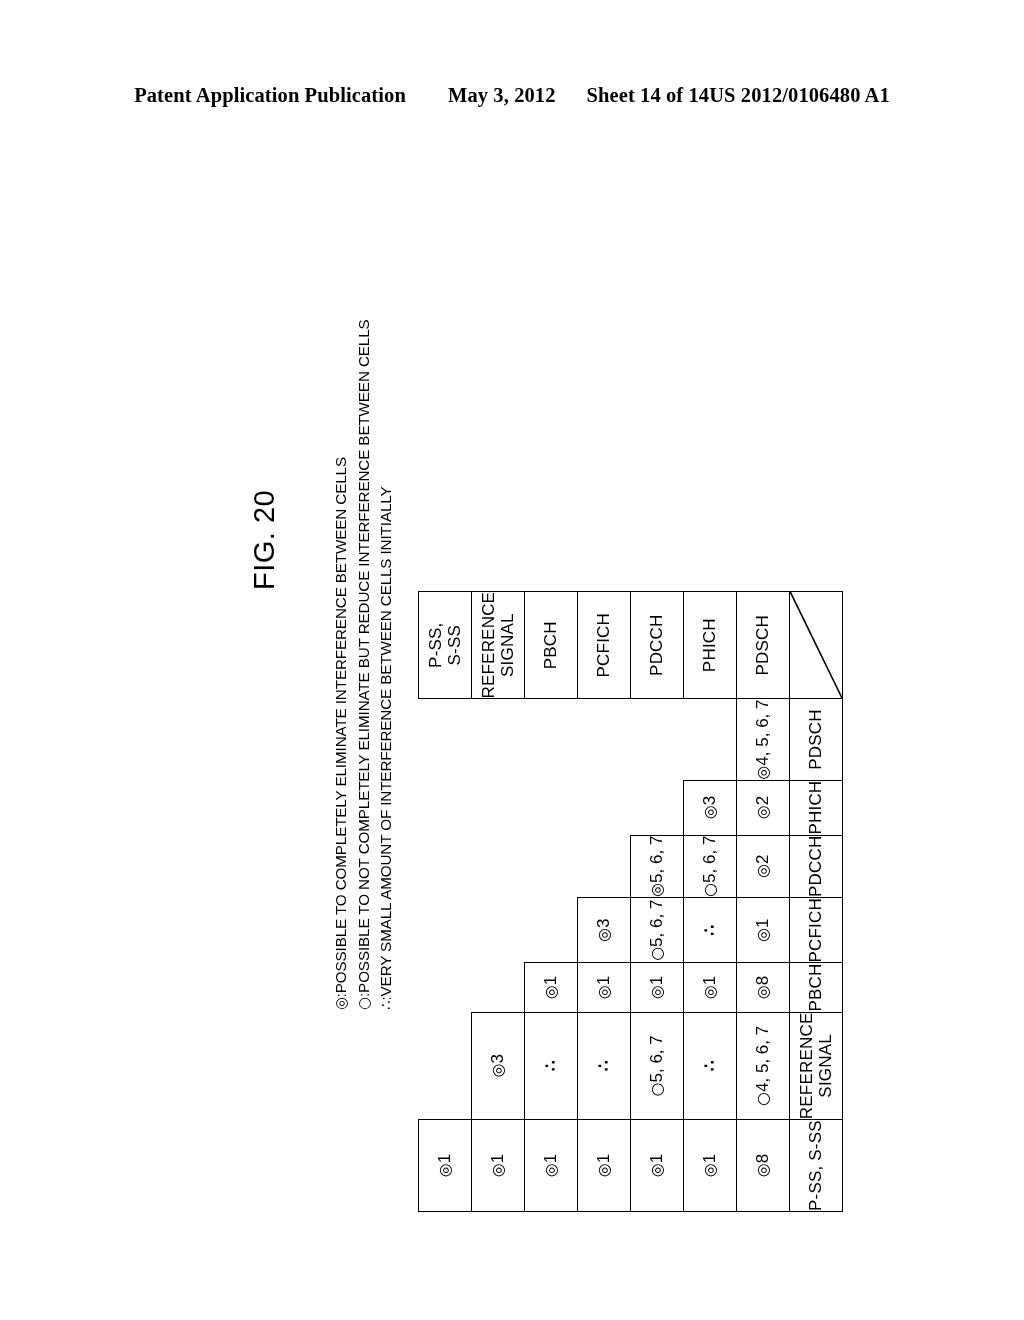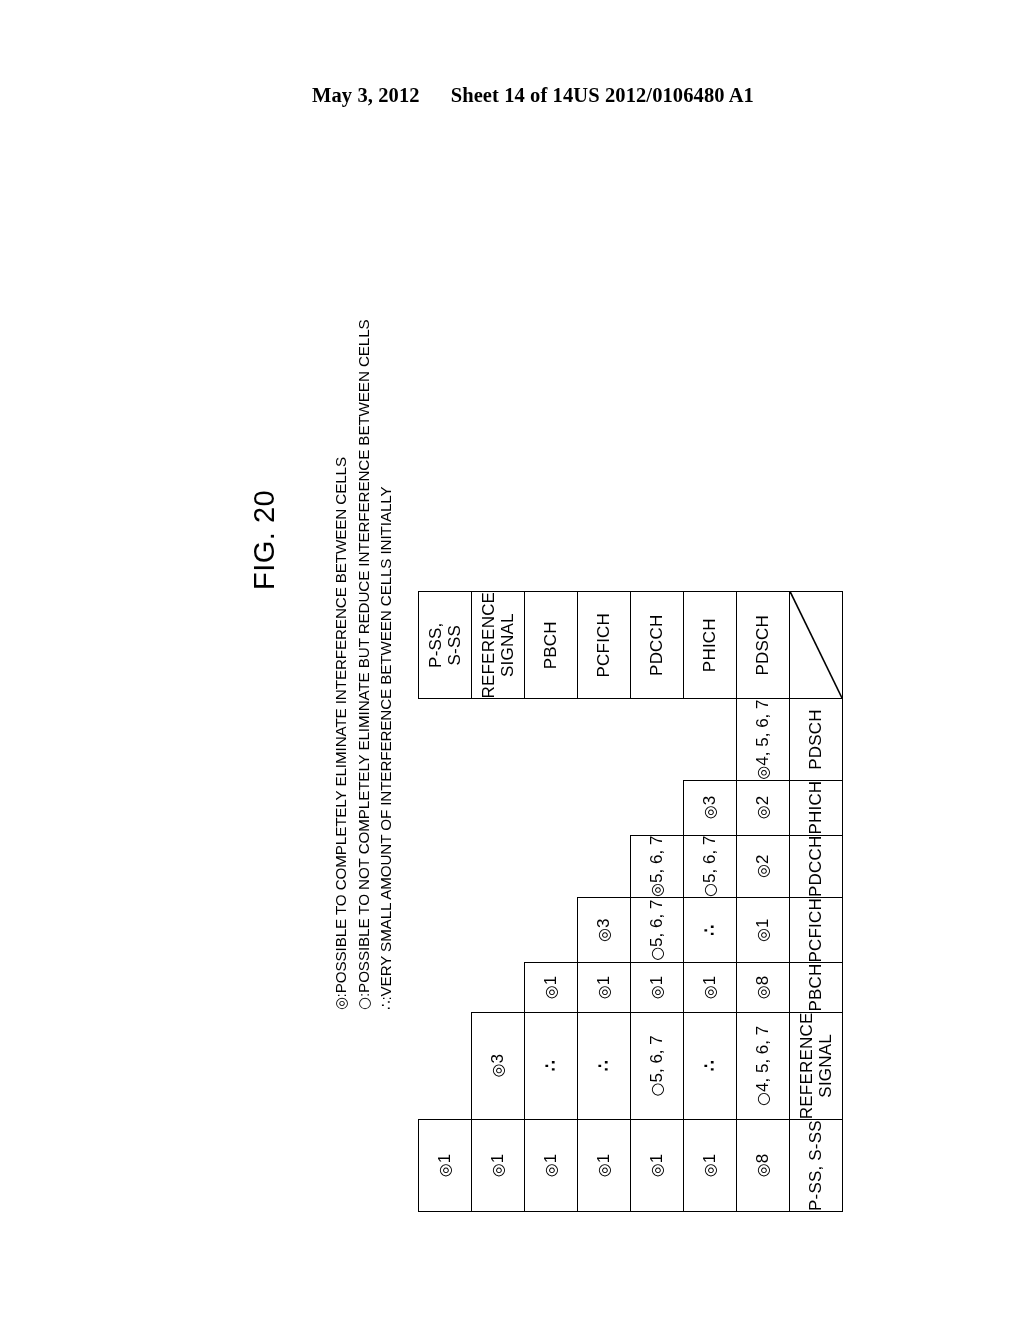--- a/index.html
+++ b/index.html
@@ -134,20 +134,21 @@
   .sym.dot {
     font-family: "Liberation Sans", sans-serif;
     font-size: 17px;
     font-weight: bold;
   }
 </style>
 </head>
 <body>
 
 <div id="page-header">
+  <span class="hdr-pub">Patent Application Publication</span>
   <span class="hdr-date">May 3, 2012</span>
   <span class="hdr-sheet">Sheet 14 of 14</span>
   <span class="hdr-patno">US 2012/0106480 A1</span>
 </div>
 
 <div id="fig-title">FIG. 20</div>
 
 <div id="legend">
   <span class="legend-line">
     <span class="legend-sym dbl">◎</span><span>:</span><span>POSSIBLE TO COMPLETELY ELIMINATE INTERFERENCE BETWEEN CELLS</span>

